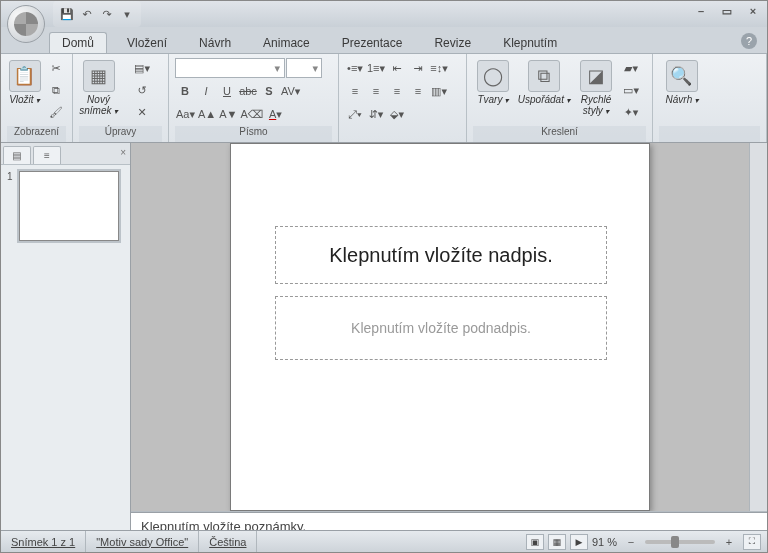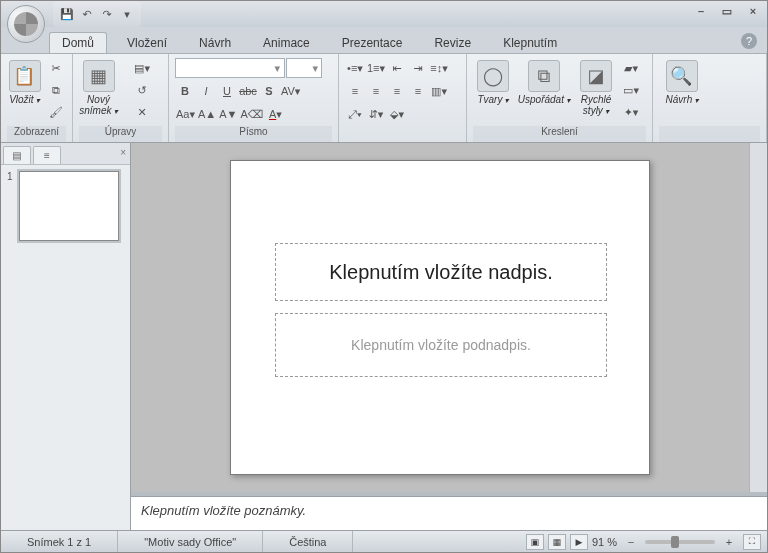--- a/index.html
+++ b/index.html
@@ -46,35 +46,35 @@
   .navtabs { height:22px; background:#dfe3e7; display:flex; align-items:center; gap:2px; padding:2px 2px 0 2px; border-bottom:1px solid #b8c0c6; position:relative;}
   .navtab { width:28px; height:18px; background:#eef1f4; border:1px solid #b0b7bd; border-bottom:none; border-radius:2px 2px 0 0; display:flex;align-items:center;justify-content:center;font-size:10px;color:#666;cursor:pointer;}
   .navclose { position:absolute; right:4px; top:4px; font-size:10px; color:#777; cursor:pointer;}
   .thumbs { flex:1; padding:6px; overflow:auto;}
   .thumb-row { display:flex; gap:4px; align-items:flex-start;}
   .thumb-num { font-size:10px; color:#555; width:8px;}
   .thumb { width:100px; height:70px; background:#fff; border:1px solid #888; box-shadow:0 0 0 2px #bcc3c9;}
   
   .stage-wrap { flex:1; display:flex; flex-direction:column;}
   .stage { flex:1; background:#bfbfbf; display:flex; align-items:center; justify-content:center; overflow:auto; position:relative;}
-  .slide { width:420px; height:315px; background:#fff; border:1px solid #7a7a7a; box-shadow:2px 2px 6px rgba(0,0,0,0.3); position:relative;}
+  .slide { width:420px; height:368px; background:#fff; border:1px solid #7a7a7a; box-shadow:2px 2px 6px rgba(0,0,0,0.3); position:relative;}
   .ph { position:absolute; border:1px dashed #999; display:flex; align-items:center; justify-content:center;}
   .ph-title { left:44px; top:82px; width:332px; height:58px;}
   .ph-sub { left:44px; top:152px; width:332px; height:64px;}
   .ph-title span { font-size:20px; color:#222;}
   .ph-sub span { font-size:14px; color:#9a9a9a;}
   .vscroll { width:18px; background:#dcdfe3; border-left:1px solid #aeb5bb;}
   .stage-outer { flex:1; display:flex;}
   
   .splitter { height:4px; background:#b6bdc3; cursor:row-resize;}
-  .notes { height:34px; background:#fff; border-top:1px solid #9aa0a6; padding:6px 10px; font-size:13px; color:#444; overflow:hidden;font-style:italic;}
+  .notes { height:34px; background:#fff; border-top:1px solid #9aa0a6; padding:6px 10px; font-size:13px; color:#444; overflow:hidden;}
   
   
   .status { height:22px; background:linear-gradient(#e6eaee,#cdd3d9); border-top:1px solid #9aa0a6; display:flex; align-items:center; font-size:11px; color:#444;}
-  .status .cell { padding:0 26px; border-right:1px solid #b0b7bd; height:100%; display:flex; align-items:center;}
+  .status .cell { padding:0 10px; border-right:1px solid #b0b7bd; height:100%; display:flex; align-items:center;text-decoration:underline;}
   .status-right { margin-left:auto; display:flex; align-items:center; gap:4px; padding-right:6px;}
   .viewbtn { width:18px; height:16px; border:1px solid #a9b1b8; background:#eef1f4; cursor:pointer; font-size:9px; display:flex;align-items:center;justify-content:center;}
   .zoom-slider { width:70px; height:4px; background:#bbb; position:relative; border-radius:2px;}
   .zoom-thumb { width:8px;height:12px;background:#888;position:absolute;left:26px;top:-4px;border-radius:2px;}
 </style>
 </head>
 <body>
 
 <div class="window">
 

